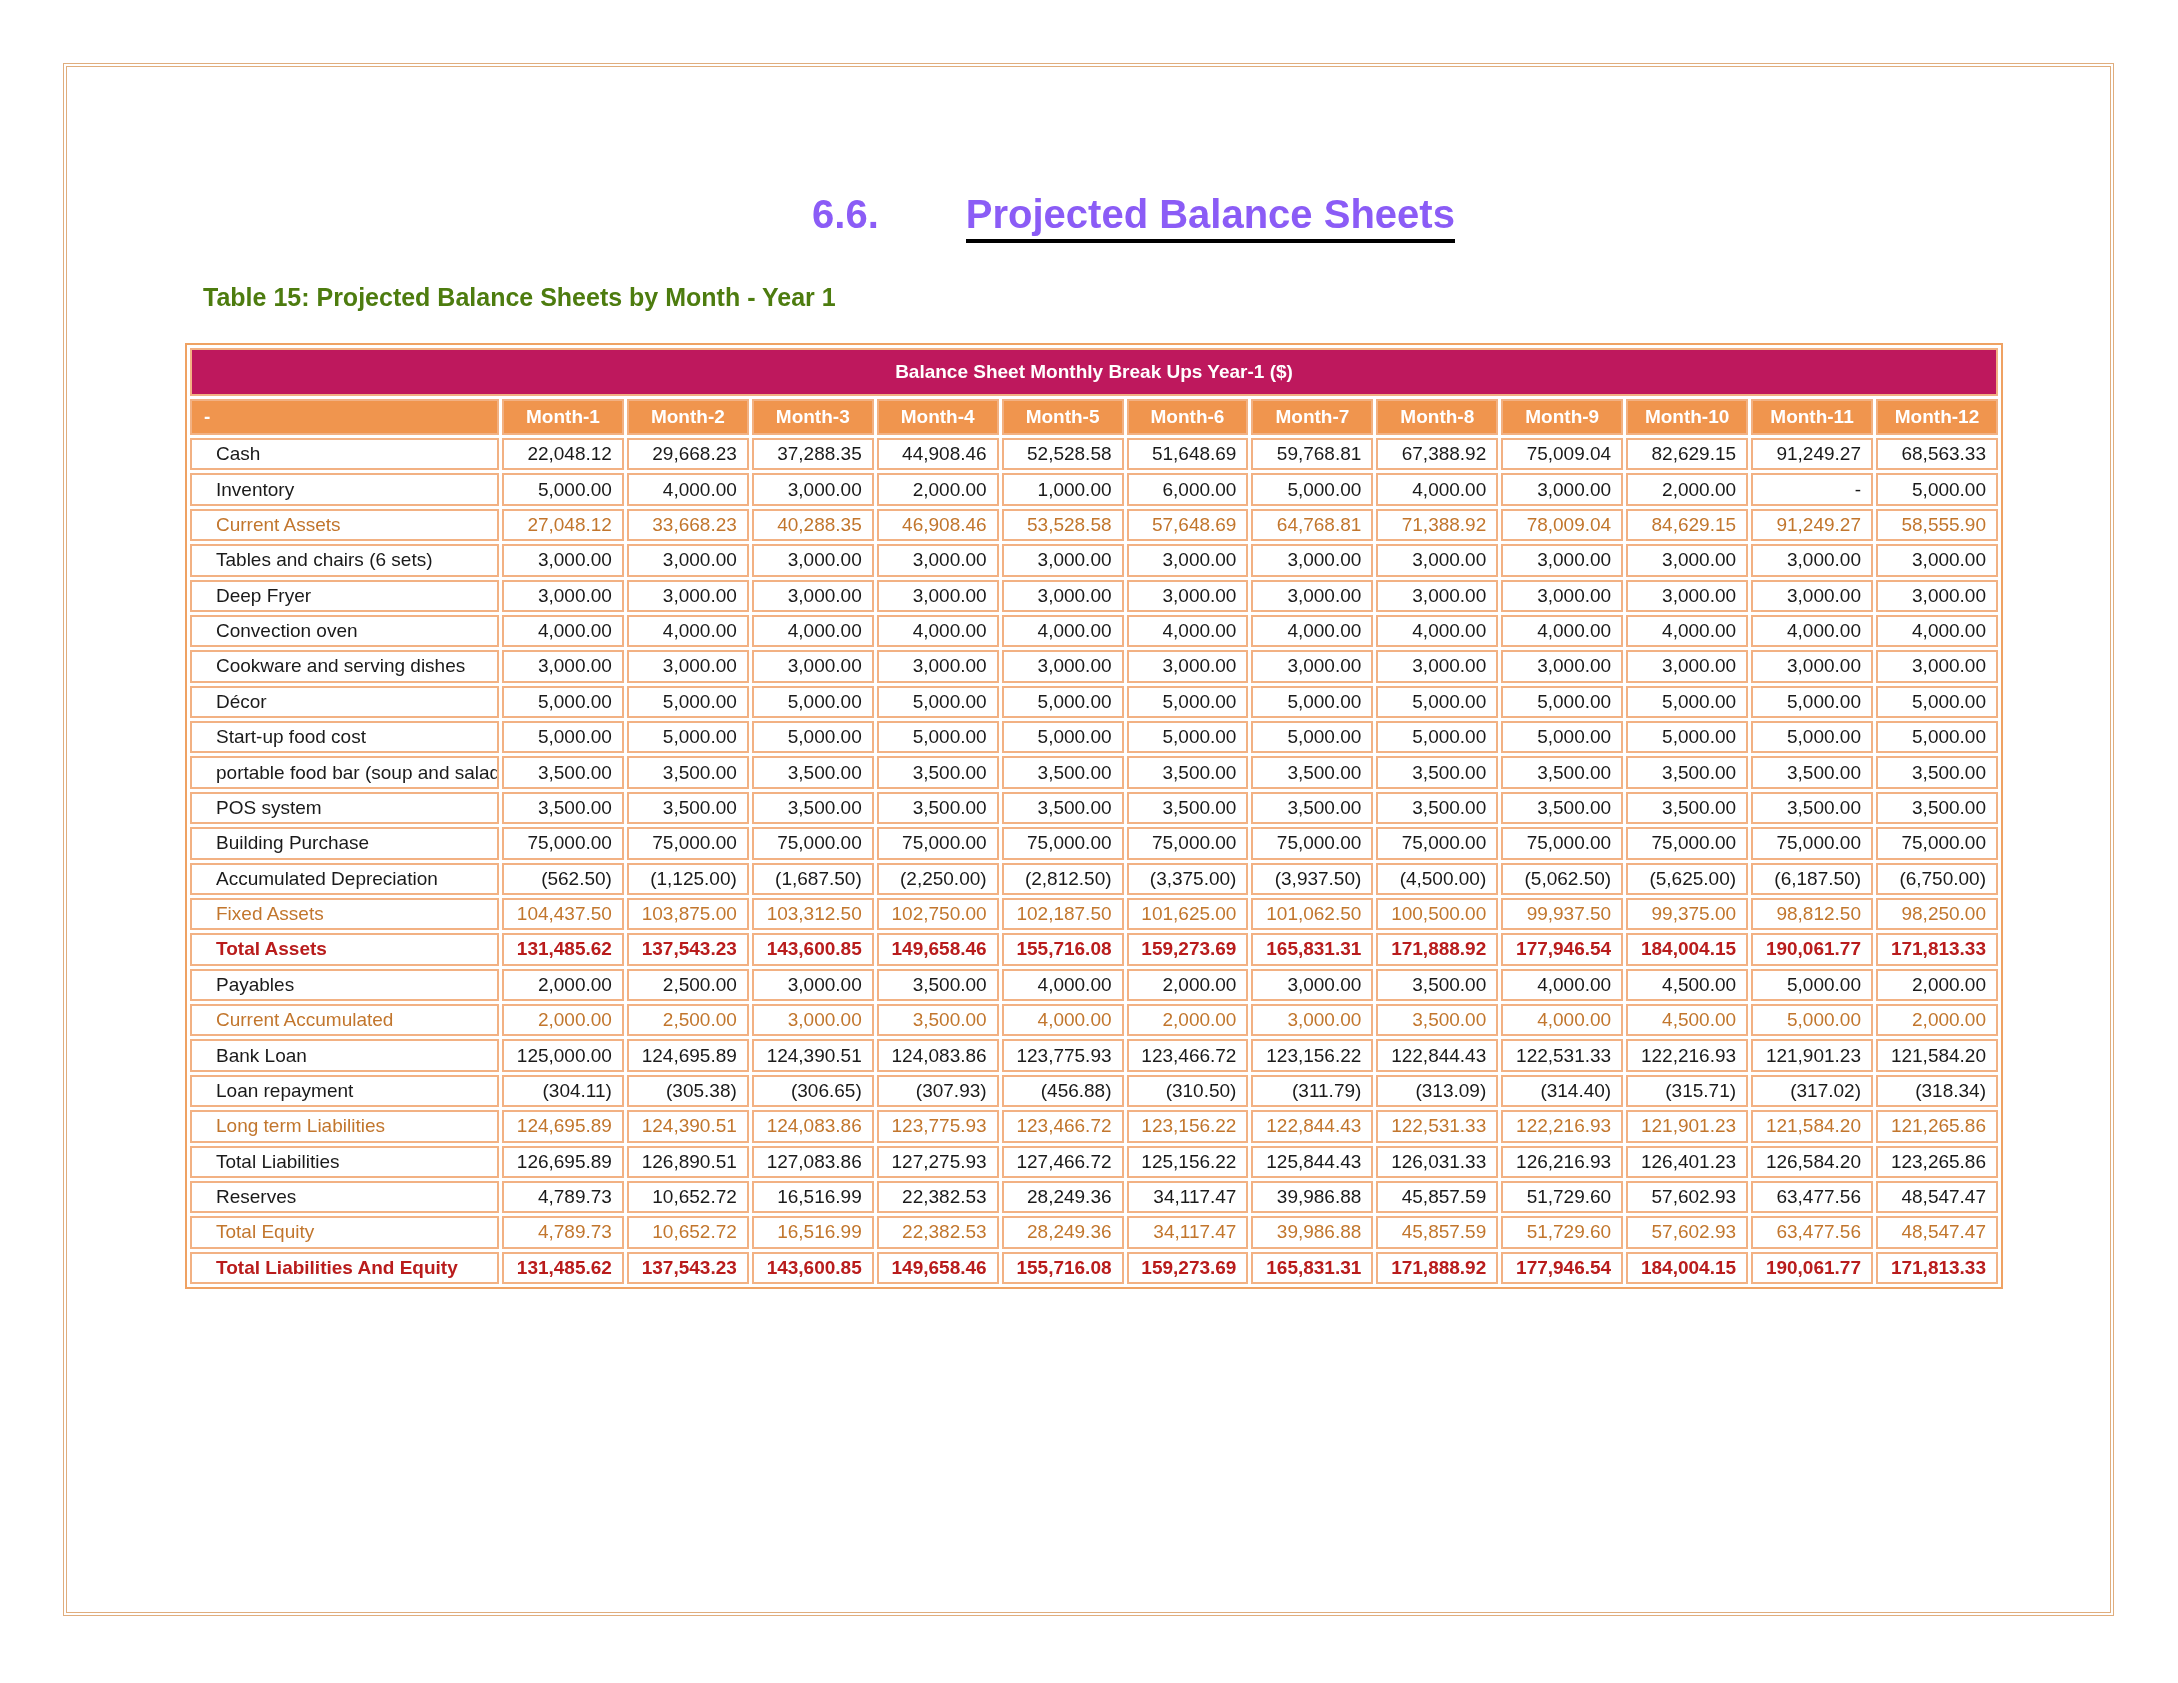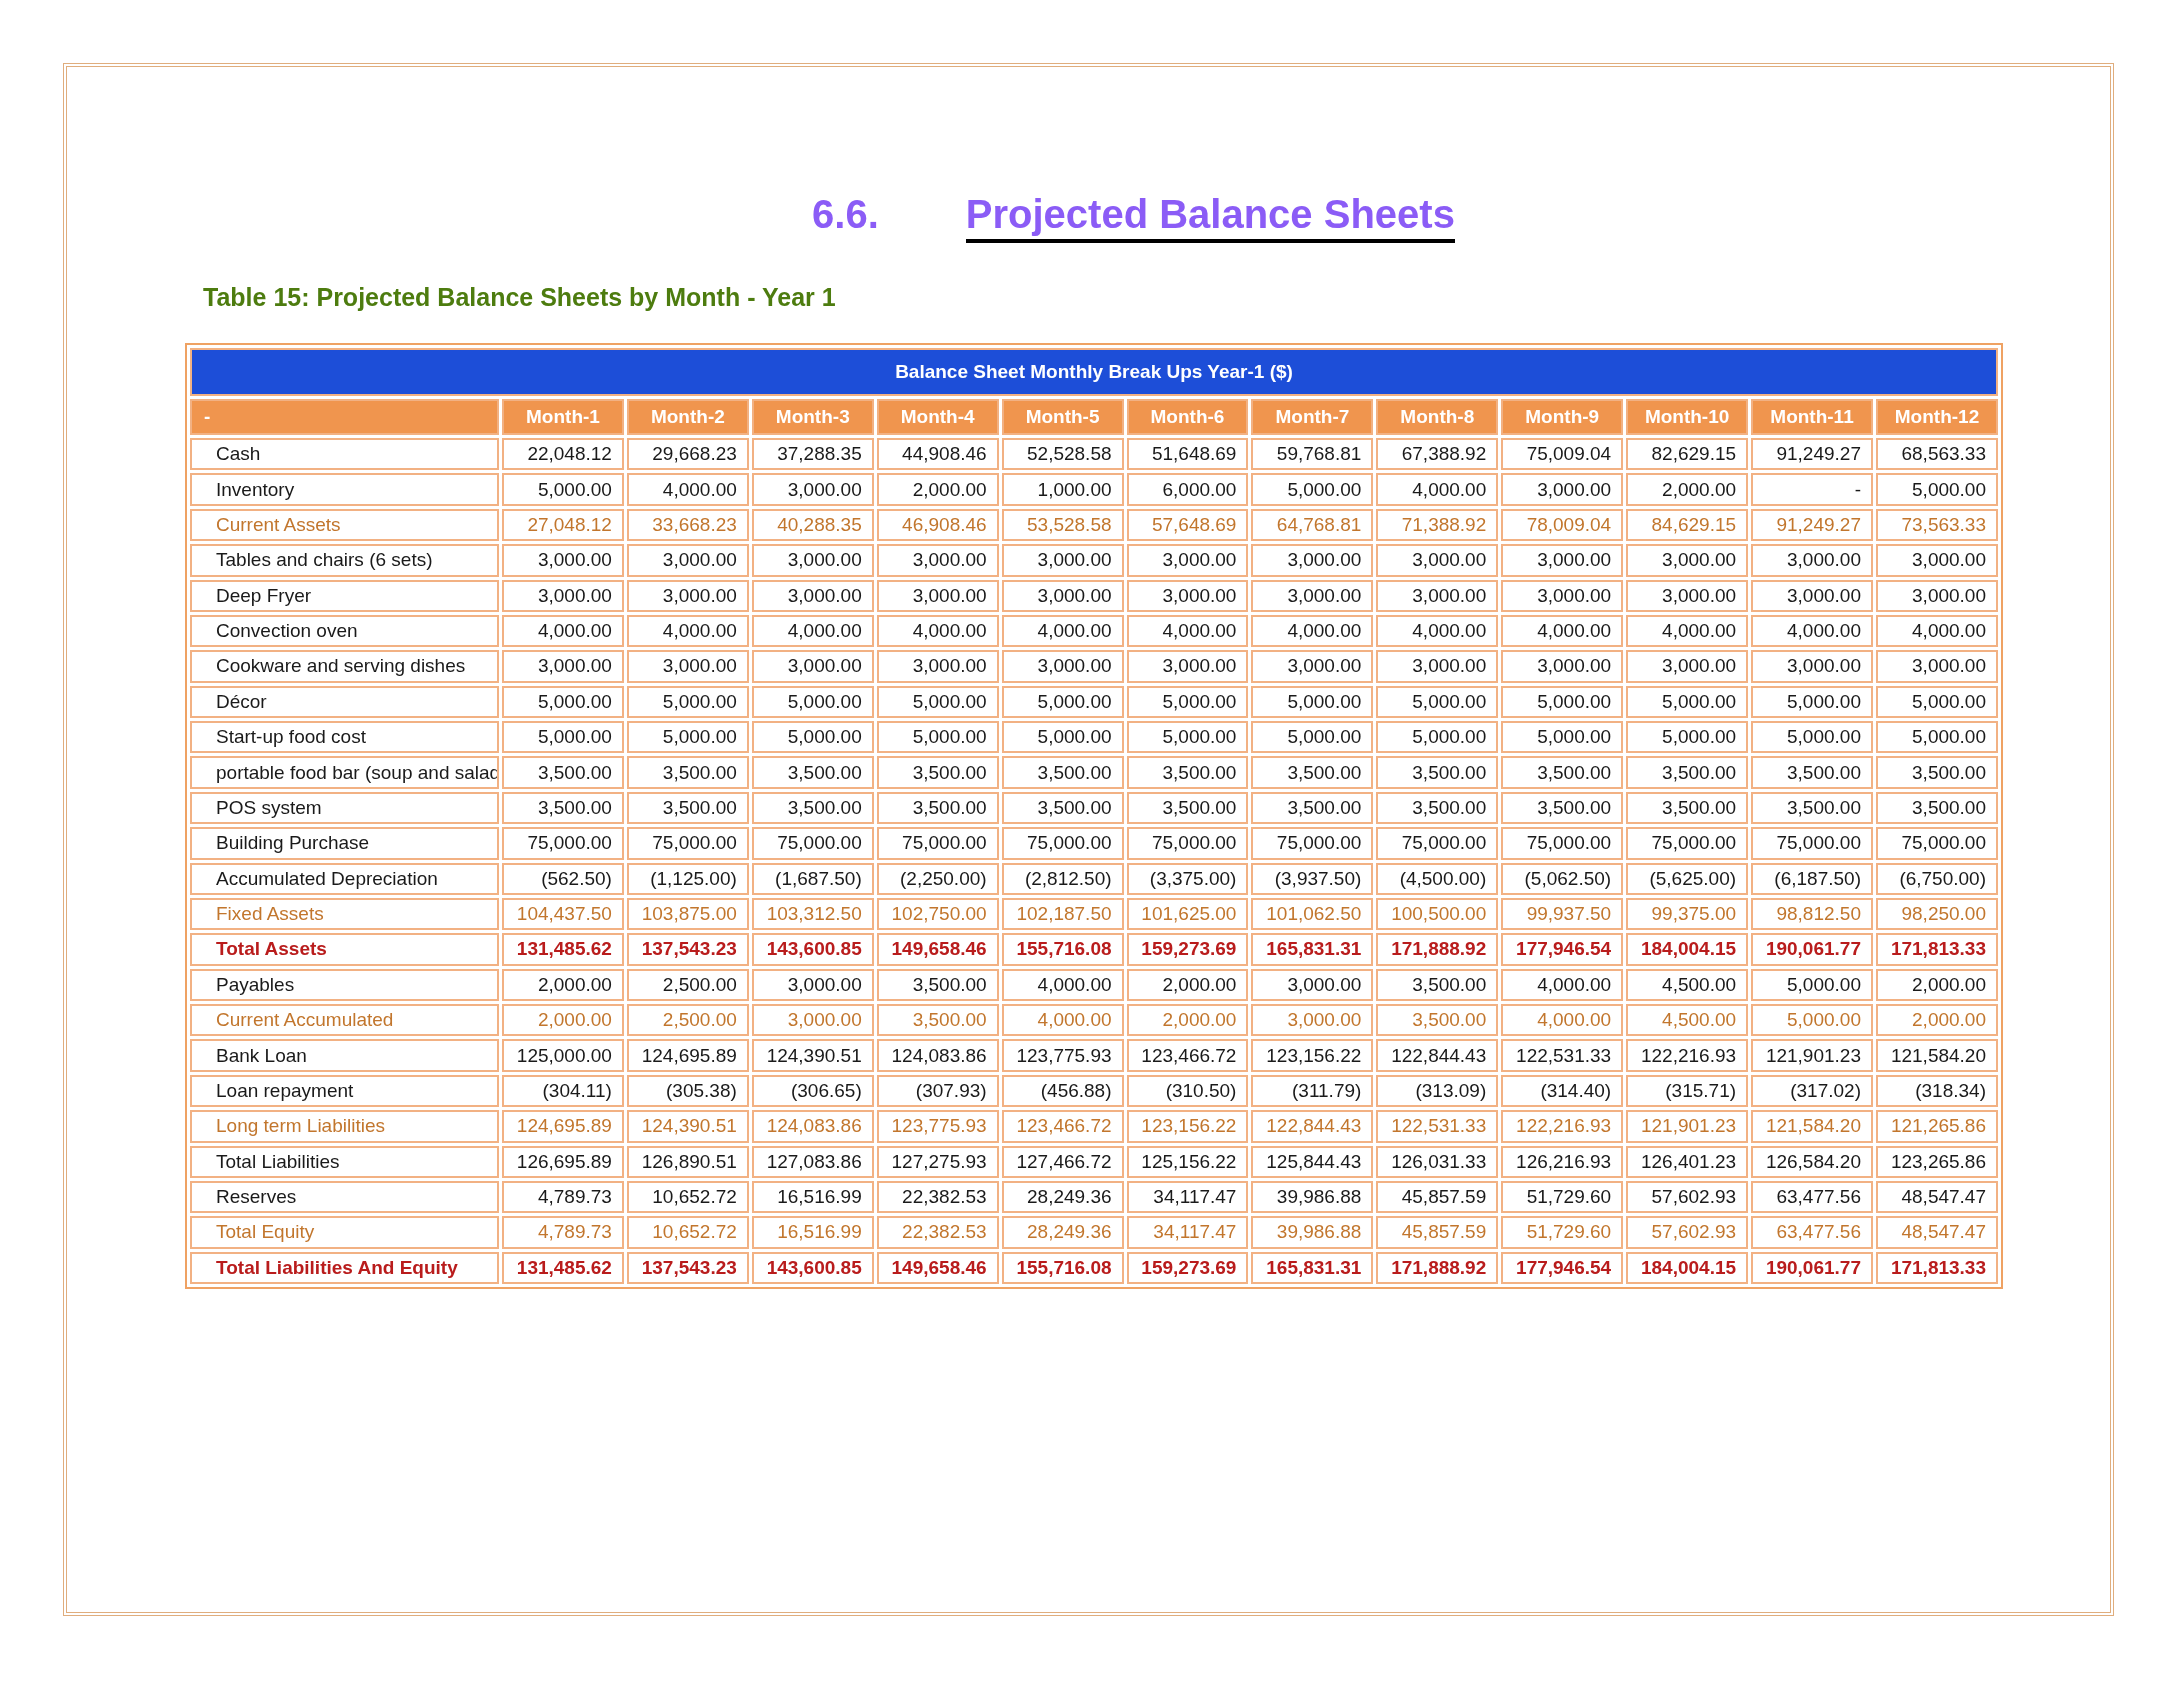--- a/index.html
+++ b/index.html
@@ -26,21 +26,21 @@
   table.sheet{
     position:absolute;left:185px;top:343px;width:1818px;height:946px;
     border-collapse:separate;border-spacing:3px;table-layout:fixed;
     background:#ffffff;border:2px solid #efa263;
   }
   table.sheet td, table.sheet th{
     border:2px solid #f2b183;vertical-align:middle;
     font-size:19px;overflow:hidden;white-space:nowrap;
   }
   th.title-cell{
-    background:#1d4ed8;color:#ffffff;font-size:29px;font-weight:bold;
+    background:#be185d;color:#ffffff;font-size:29px;font-weight:bold;
     text-align:center;height:42px;border-color:#f4bd92;
   }
   th.corner, th.month{
     background:#f0954e;color:#ffffff;font-weight:bold;height:30px;
     border-color:#f4bd92;
   }
   th.corner{text-align:left;padding-left:12px;}
   th.month{text-align:center;}
   td.label{text-align:left;padding-left:24px;}
   td.num{text-align:right;padding-right:10px;}
@@ -131,21 +131,21 @@
         <td class="num">33,668.23</td>
         <td class="num">40,288.35</td>
         <td class="num">46,908.46</td>
         <td class="num">53,528.58</td>
         <td class="num">57,648.69</td>
         <td class="num">64,768.81</td>
         <td class="num">71,388.92</td>
         <td class="num">78,009.04</td>
         <td class="num">84,629.15</td>
         <td class="num">91,249.27</td>
-        <td class="num">73,563.33</td>
+        <td class="num">58,555.90</td>
       </tr>
       <tr class="row-plain">
         <td class="label">Tables and chairs (6 sets)</td>
         <td class="num">3,000.00</td>
         <td class="num">3,000.00</td>
         <td class="num">3,000.00</td>
         <td class="num">3,000.00</td>
         <td class="num">3,000.00</td>
         <td class="num">3,000.00</td>
         <td class="num">3,000.00</td>

